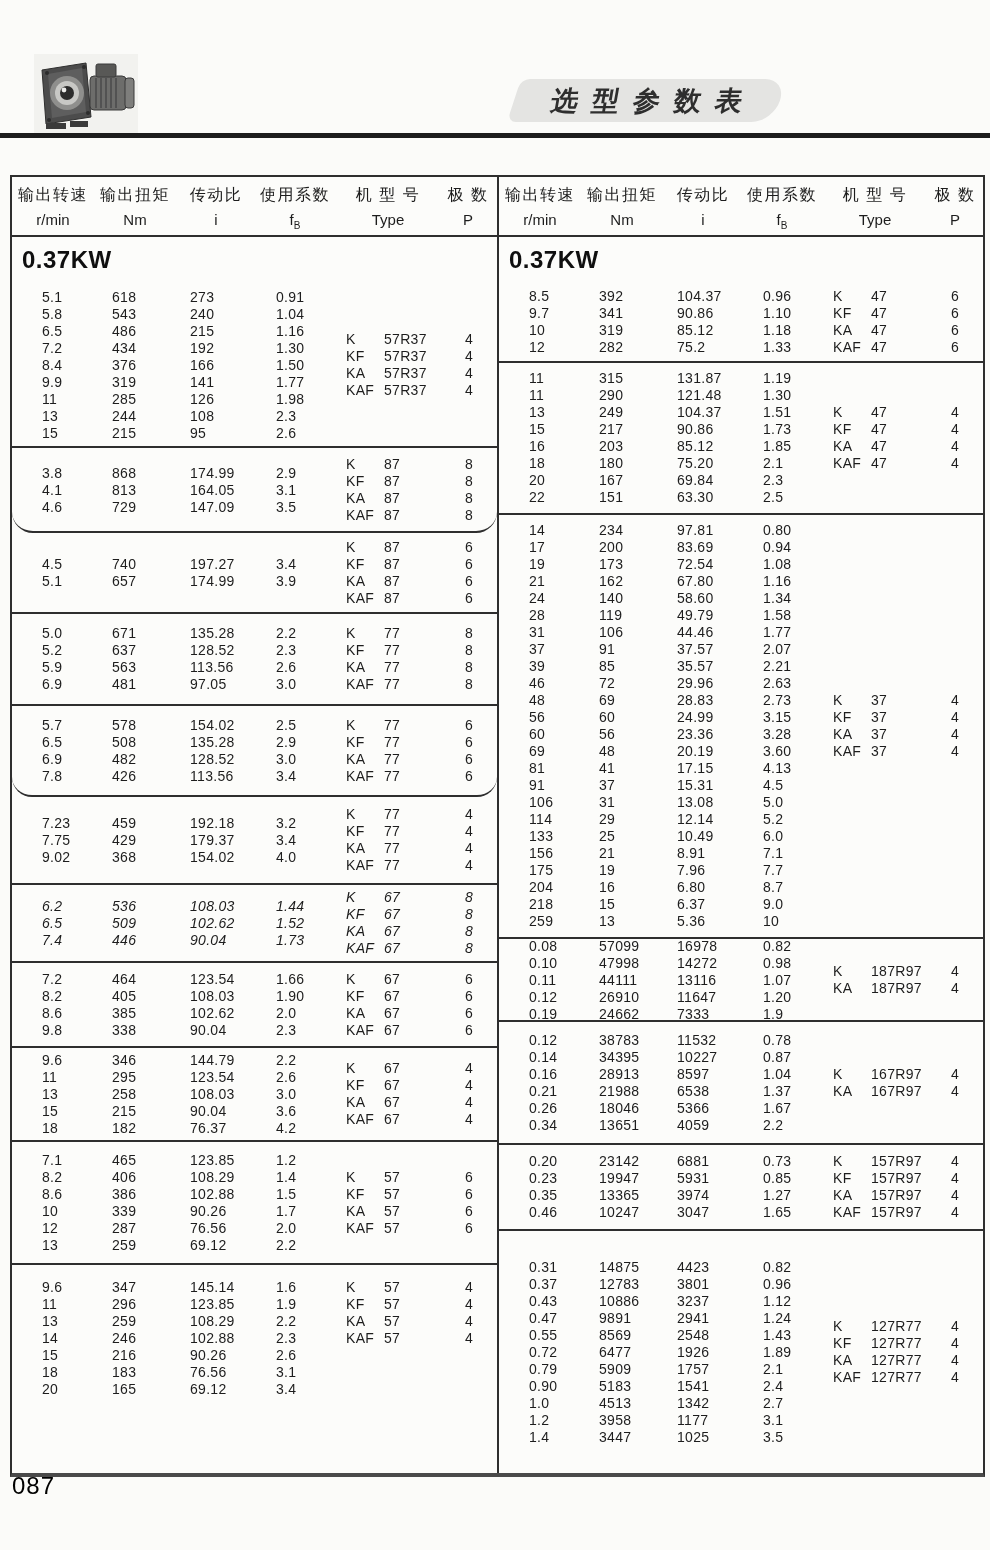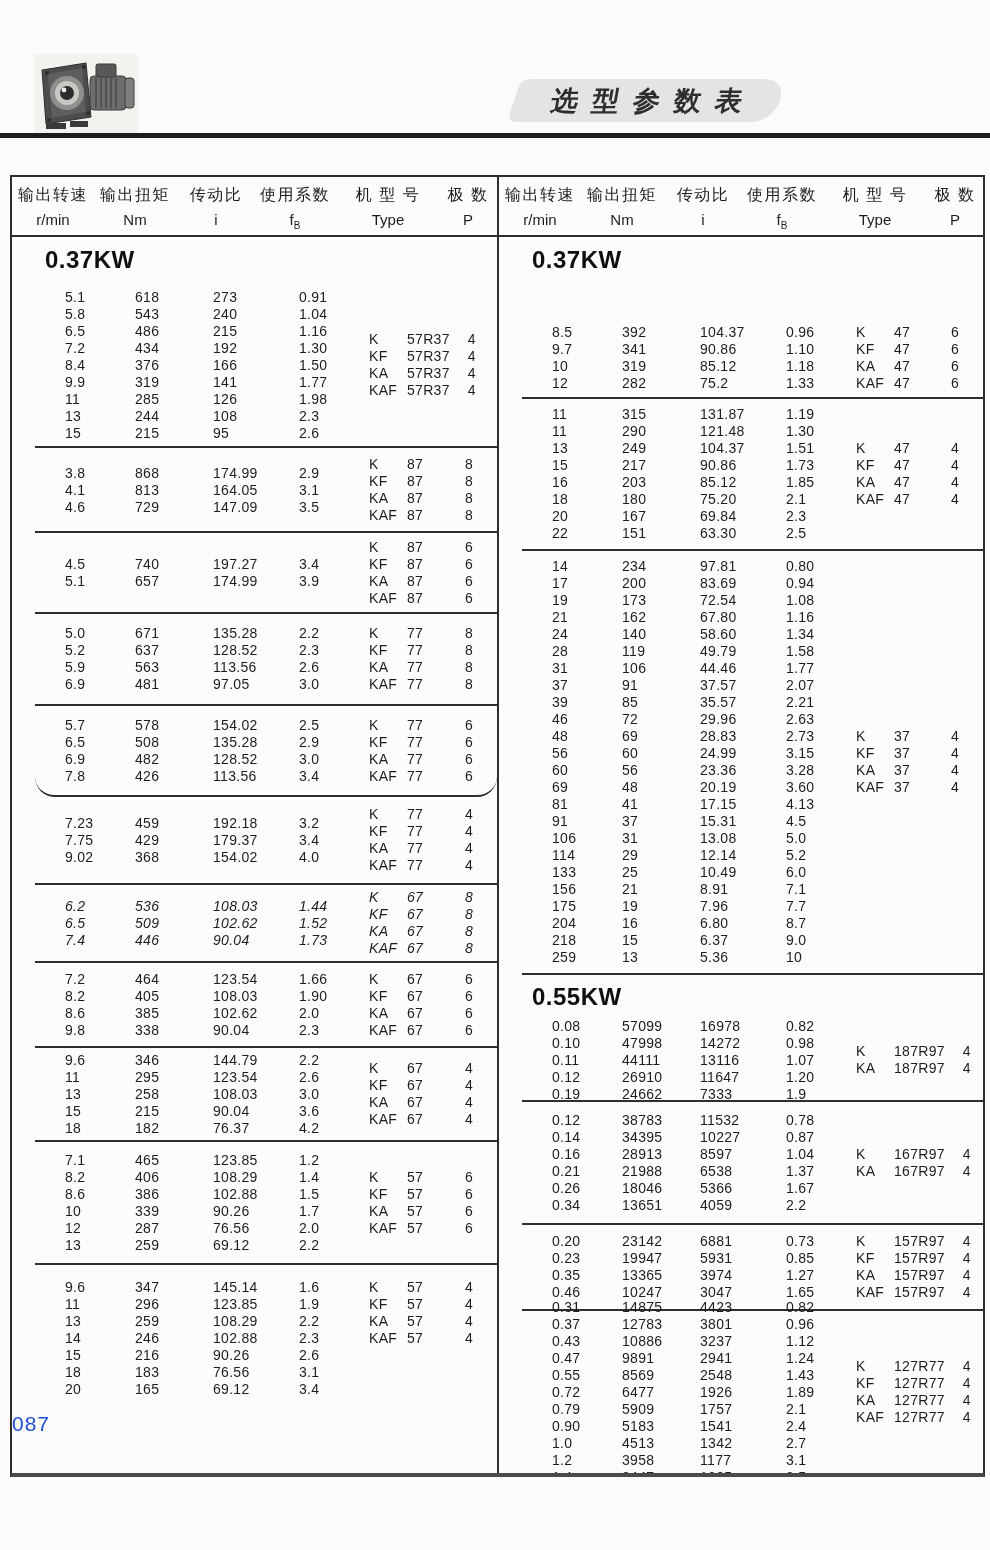--- a/index.html
+++ b/index.html
@@ -49,21 +49,21 @@
   .thead-half.lft { width: 487px; border-right: 2px solid #2e2e2e; }
   .zh-row, .en-row { display: flex; padding-left: 2px; }
   .zh-row span { font-size: 16px; letter-spacing: 1.5px; text-align: center; white-space: nowrap; }
   .en-row { margin-top: 5px; }
   .en-row span { font-size: 15px; text-align: center; }
   .hc1 { width: 78px; } .hc2 { width: 86px; } .hc3 { width: 76px; }
   .hc4 { width: 82px; } .hc5 { width: 104px; } .hc6 { width: 56px; }
   sub { font-size: 10px; vertical-align: sub; }
 
   .tbody { display: flex; flex: 1; min-height: 0; }
-  .tb-half { width: 484px; display: flex; flex-direction: column; overflow: hidden; padding-left: 23px; }
+  .tb-half { width: 484px; display: flex; flex-direction: column; overflow: hidden; }
   .tb-half.lft { width: 487px; border-right: 2px solid #2e2e2e; }
 
   .sec-label {
     flex: none; display: flex; align-items: center;
     font-weight: bold; font-size: 24px; letter-spacing: 0.5px;
     padding-left: 10px; color: #0f0f0f;
   }
   .blk { flex: none; position: relative; }
   .blk.divided { border-bottom: 2px solid #2e2e2e; }
   .blk.fill { flex: 1; }
@@ -81,22 +81,22 @@
     position: absolute; left: 334px; right: 6px; top: 50%; transform: translateY(-50%);
   }
   .trow { display: flex; line-height: 17px; font-size: 14px; letter-spacing: 0.3px; }
   .t-prefix { width: 38px; flex: none; }
   .t-model { flex: 1; }
   .t-p { width: 44px; flex: none; text-align: center; }
 
   .blk.top-align .drows, .blk.top-align .trows { top: 14px; transform: none; }
 
   .page-num {
-    position: absolute; left: 12px; top: 1412px;
-    font-size: 21px; color: #1d4ed8; letter-spacing: 1px;
+    position: absolute; left: 12px; top: 1472px;
+    font-size: 24px; color: #000000; letter-spacing: 1px;
   }
 </style>
 </head>
 <body>
 
 <div class="motor-wrap">
   <svg width="104" height="82" viewBox="0 0 104 82">
     <rect x="0" y="0" width="104" height="82" fill="#f2f2ef"></rect>
 
     <polygon points="8,16 52,9 57,63 12,70" fill="#4c4c4c" stroke="#2f2f2f" stroke-width="1"></polygon>
@@ -247,21 +247,21 @@
               <span class="t-model">57R37</span>
               <span class="t-p">4</span>
             </div>
             <div class="trow">
               <span class="t-prefix">KAF</span>
               <span class="t-model">57R37</span>
               <span class="t-p">4</span>
             </div>
           </div>
         </div>
-        <div class="blk divided" style="height: 85px;">
+        <div class="blk divided" style="height: 85px; border-radius: 21px;">
           <div class="drows">
             <div class="drow">
               <span class="c1">3.8</span>
               <span class="c2">868</span>
               <span class="c3">174.99</span>
               <span class="c4">2.9</span>
             </div>
             <div class="drow">
               <span class="c1">4.1</span>
               <span class="c2">813</span>
@@ -756,21 +756,21 @@
             <div class="trow">
               <span class="t-prefix">KAF</span>
               <span class="t-model">57</span>
               <span class="t-p">4</span>
             </div>
           </div>
         </div>
       </div>
     <div class="tb-half">
         <div class="sec-label" style="height: 46px;">0.37KW</div>
-        <div class="blk divided" style="height: 80px; margin-top: 36px;">
+        <div class="blk divided" style="height: 80px;">
           <div class="drows">
             <div class="drow">
               <span class="c1">8.5</span>
               <span class="c2">392</span>
               <span class="c3">104.37</span>
               <span class="c4">0.96</span>
             </div>
             <div class="drow">
               <span class="c1">9.7</span>
               <span class="c2">341</span>
@@ -1050,21 +1050,20 @@
               <span class="t-model">37</span>
               <span class="t-p">4</span>
             </div>
             <div class="trow">
               <span class="t-prefix">KAF</span>
               <span class="t-model">37</span>
               <span class="t-p">4</span>
             </div>
           </div>
         </div>
-        <div class="sec-label" style="height: 44px;">0.55KW</div>
         <div class="blk divided" style="height: 83px;">
           <div class="drows">
             <div class="drow">
               <span class="c1">0.08</span>
               <span class="c2">57099</span>
               <span class="c3">16978</span>
               <span class="c4">0.82</span>
             </div>
             <div class="drow">
               <span class="c1">0.10</span>

